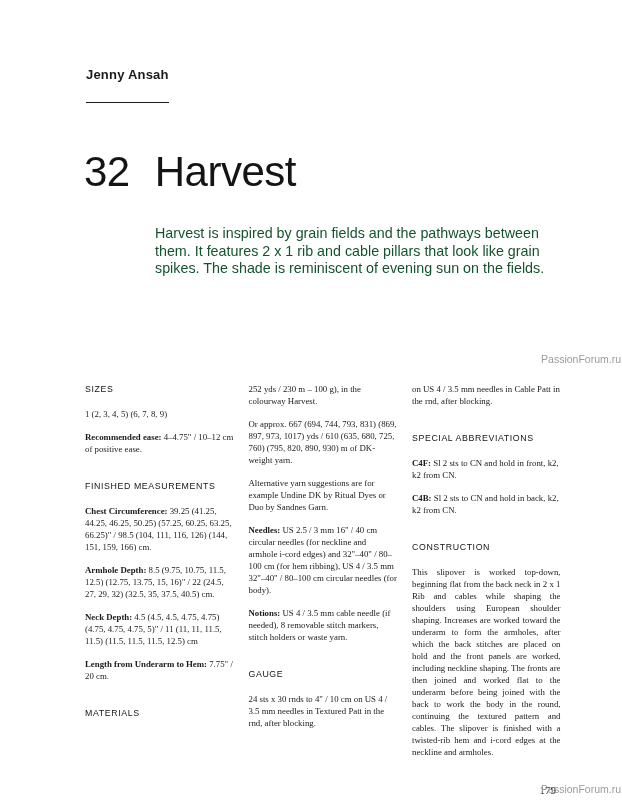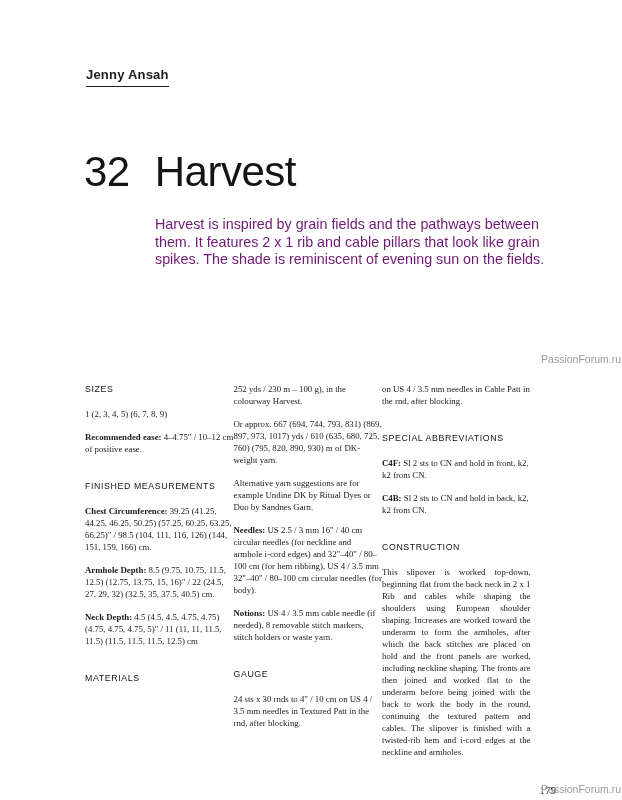--- a/index.html
+++ b/index.html
@@ -7,38 +7,38 @@
   body { width: 622px; height: 800px; background: #ededed; }
   .page {
     position: relative; width: 622px; height: 800px;
     background: #ffffff; color: #1b1b1b; overflow: hidden;
     font-family: "Liberation Serif", serif;
   }
   .designer {
     position: absolute; left: 86px; top: 67px;
     font-family: "Liberation Sans", sans-serif;
     font-size: 13px; font-weight: 700; letter-spacing: 0.2px;
-    padding-bottom: 4px; border-bottom: 1.5px solid #1b1b1b;
+    padding-bottom: 20px; border-bottom: 1.5px solid #1b1b1b;
   }
   .title-row {
     position: absolute; left: 84px; top: 142px;
     font-family: "Liberation Sans", sans-serif;
     font-size: 42px; font-weight: 400; letter-spacing: -0.5px; color: #141414;
     white-space: nowrap;
     margin-top: 6px;
   }
   .pattern-number { margin-right: 25px; }
   .intro {
-    position: absolute; left: 155px; top: 216px; width: 418px; margin: 0;
+    position: absolute; left: 155px; top: 225px; width: 418px; margin: 0;
     font-family: "Liberation Sans", sans-serif;
-    font-size: 14.3px; line-height: 17.5px; color: #701a75;
+    font-size: 14.3px; line-height: 17.5px; color: #14532d;
   }
   .columns {
     position: absolute; left: 85px; top: 383px; width: 476px;
-    display: flex; 
+    display: flex; gap: 15px;
   }
   .col {
     width: 148.5px; flex: 0 0 148.5px;
     font-size: 8.8px; line-height: 12px; color: #1b1b1b;
   }
   .col h3 {
     font-family: "Liberation Sans", sans-serif;
     font-size: 8.8px; font-weight: 400; letter-spacing: 0.6px;
     margin: 25px 0 13px; color: #141414;
   }
@@ -75,20 +75,21 @@
 
     <div class="col">
       <h3>SIZES</h3>
       <p>1 (2, 3, 4, 5) (6, 7, 8, 9)</p>
       <p><strong>Recommended ease:</strong><span> 4–4.75" / 10–12 cm of positive ease.</span></p>
 
       <h3>FINISHED MEASUREMENTS</h3>
       <p><strong>Chest Circumference:</strong><span> 39.25 (41.25, 44.25, 46.25, 50.25) (57.25, 60.25, 63.25, 66.25)" / 98.5 (104, 111, 116, 126) (144, 151, 159, 166) cm.</span></p>
       <p><strong>Armhole Depth:</strong><span> 8.5 (9.75, 10.75, 11.5, 12.5) (12.75, 13.75, 15, 16)" / 22 (24.5, 27, 29, 32) (32.5, 35, 37.5, 40.5) cm.</span></p>
       <p><strong>Neck Depth:</strong><span> 4.5 (4.5, 4.5, 4.75, 4.75) (4.75, 4.75, 4.75, 5)" / 11 (11, 11, 11.5, 11.5) (11.5, 11.5, 11.5, 12.5) cm</span></p>
+      <p><strong>Length from Underarm to Hem:</strong><span> 7.75" / 20 cm.</span></p>
 
       <h3>MATERIALS</h3>
     </div>
 
     <div class="col">
       <p>252 yds / 230 m – 100 g), in the colourway Harvest.</p>
       <p>Or approx. 667 (694, 744, 793, 831) (869, 897, 973, 1017) yds / 610 (635, 680, 725, 760) (795, 820, 890, 930) m of DK-weight yarn.</p>
       <p>Alternative yarn suggestions are for example Undine DK by Ritual Dyes or Duo by Sandnes Garn.</p>
       <p><strong>Needles:</strong><span> US 2.5 / 3 mm 16" / 40 cm circular needles (for neckline and armhole i-cord edges) and 32"–40" / 80–100 cm (for hem ribbing), US 4 / 3.5 mm 32"–40" / 80–100 cm circular needles (for body).</span></p>
       <p><strong>Notions:</strong><span> US 4 / 3.5 mm cable needle (if needed), 8 removable stitch markers, stitch holders or waste yarn.</span></p>

